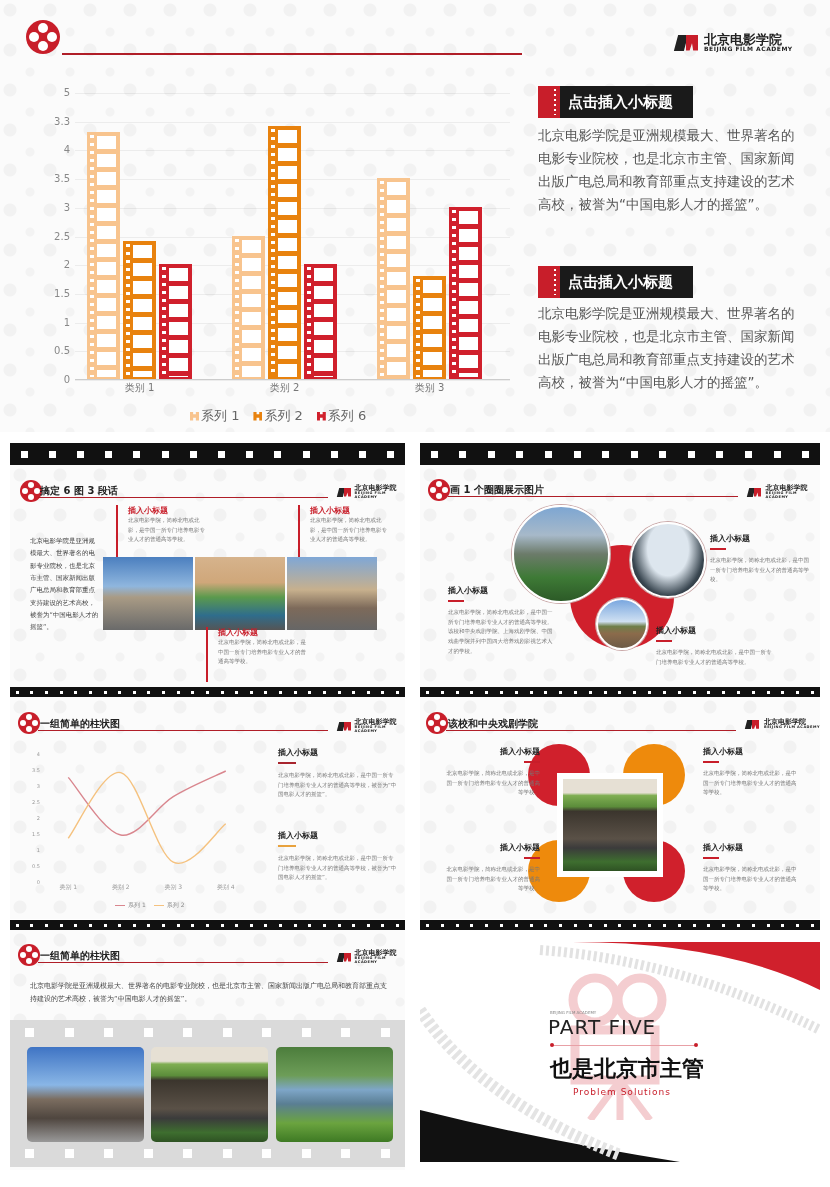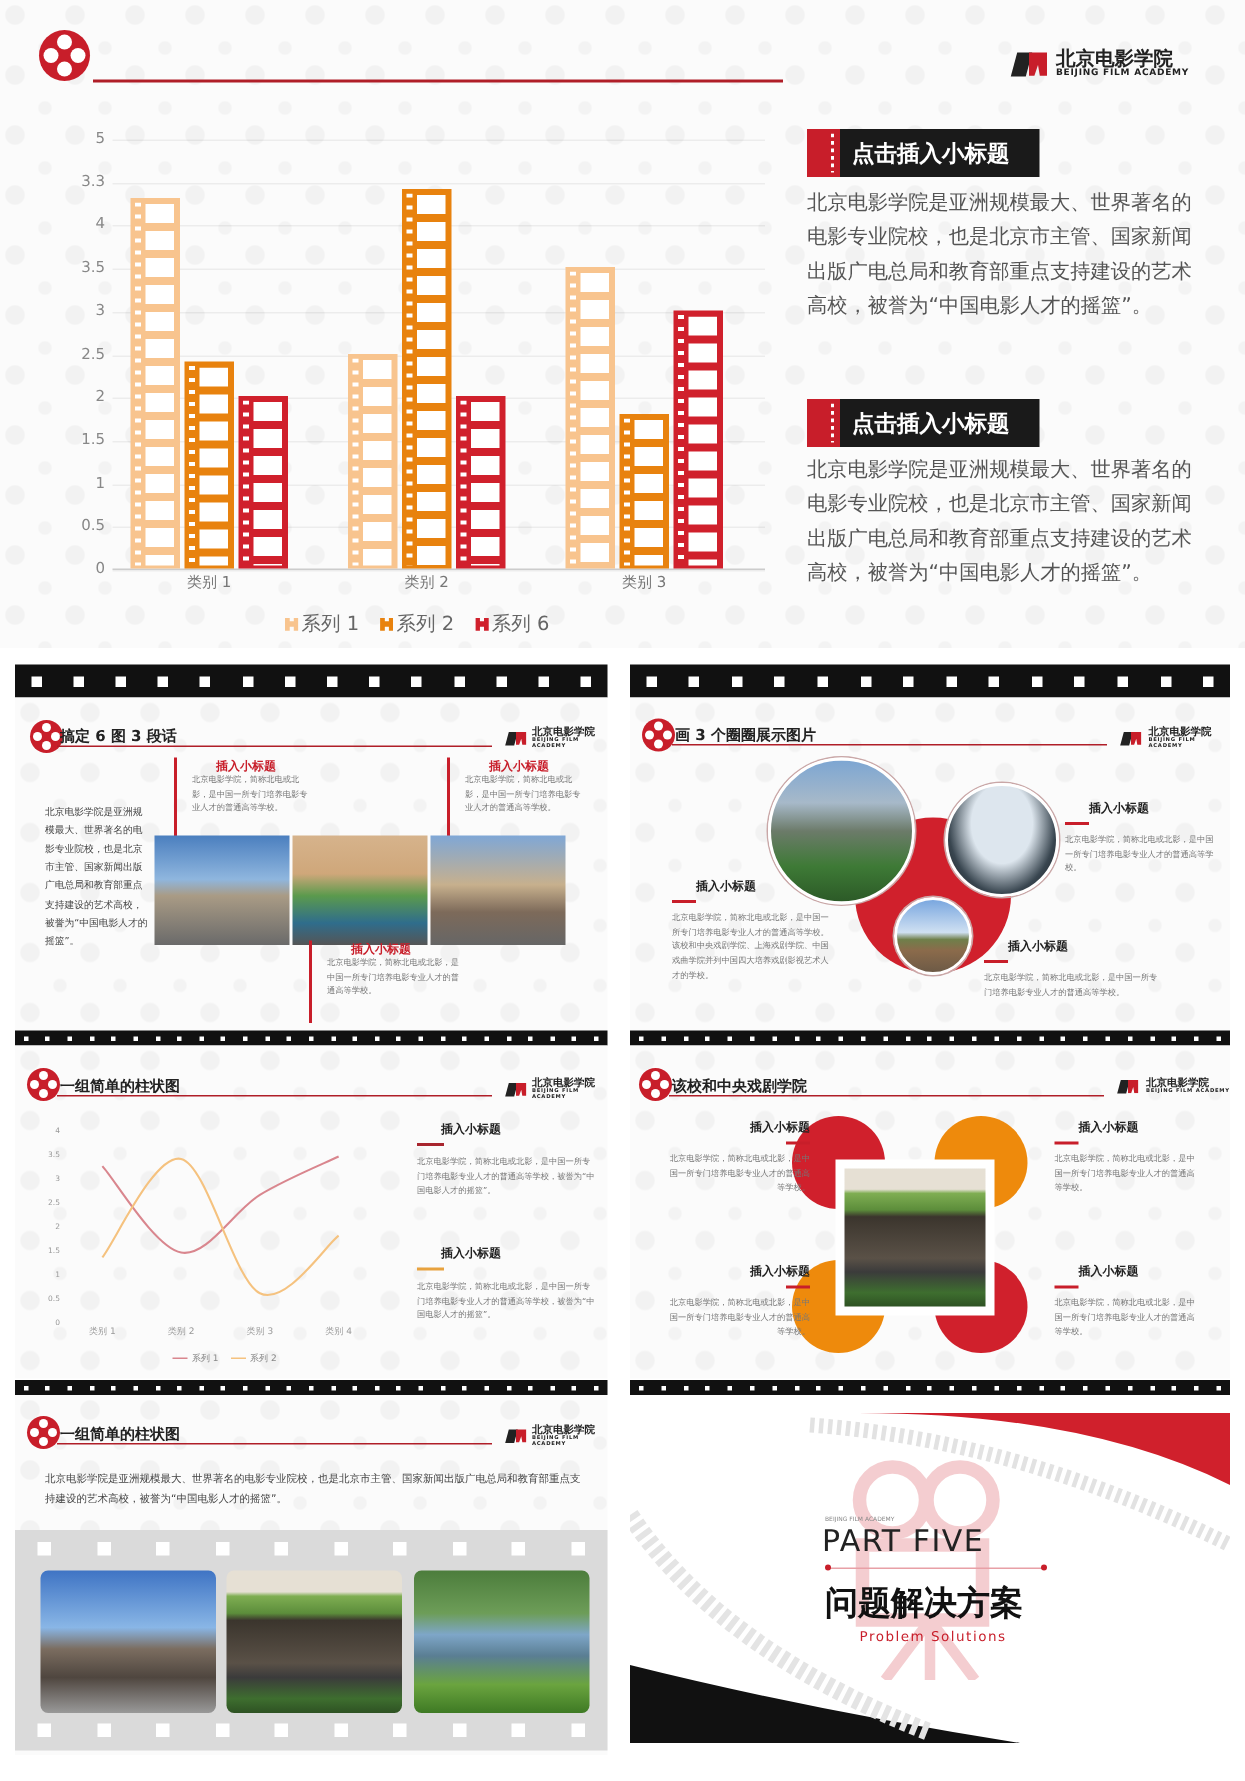--- a/index.html
+++ b/index.html
@@ -28,21 +28,21 @@
   .logo.small .cn{font-size:7px;}
   .logo.small .en{font-size:3.5px;}
   
   .strip{position:absolute;background:#111;display:flex;align-items:center;justify-content:space-around;overflow:hidden;}
   .strip span{display:block;background:#fff;}
   
   .subhead{position:absolute;height:32px;background:#1a1a1a;color:#fff;font-weight:bold;font-size:15px;display:flex;align-items:center;padding-left:30px;}
   .subhead:before{content:"";position:absolute;left:0;top:0;width:22px;height:32px;background:#c81e2a;}
   .subhead:after{content:"";position:absolute;left:16px;top:3px;width:2px;height:26px;background-image:linear-gradient(#fff 50%,transparent 50%);background-size:2px 5px;}
   .body-text{position:absolute;color:#555;}
-  .small-title{font-size:8px;font-weight:bold;color:#222;margin-left:16px;}
+  .small-title{font-size:8px;font-weight:bold;color:#222;}
   .small-red{color:#c81e2a;}
   .small-text{font-size:5.5px;color:#777;line-height:1.75;}
   .photo{position:absolute;overflow:hidden;}
   .sky{background:linear-gradient(#4b7fbf 0%,#8fb6de 40%,#a99b85 55%,#6a6a6a 100%);}
   .sky2{background:linear-gradient(#d6b38c 0%,#cfa77a 35%,#5b9a4d 55%,#2f6d8c 80%,#555 100%);}
   .sky3{background:linear-gradient(#7fa7d6 0%,#c7b08d 45%,#7d6a5a 70%,#666 100%);}
   .stone{background:linear-gradient(#e6e0d4 0%,#e6e0d4 15%,#7fae52 18%,#5c8d3b 30%,#3b352d 35%,#5a5147 65%,#3b3b3b 75%,#3e6e2f 90%,#2e5223 100%);}
   .park{background:linear-gradient(#4c7d3c 0%,#6d9d58 30%,#7ea6c8 45%,#5a7e93 60%,#6ba43f 80%,#3e7a24 100%);}
   .gate{background:linear-gradient(#3f74c4 0%,#89b6e6 40%,#7b6d60 55%,#4f463f 75%,#999 100%);}
   .exhibit{background:radial-gradient(ellipse at 50% 35%,#dde6ee 0 40%,#394650 70%,#111 100%);}
@@ -229,21 +229,21 @@
   </div>
 </section>
 
 <section class="abs pattern" style="left:420px;top:465px;width:400px;height:222px;">
   <div class="reel sm" style="left:8px;top:14px;">
     <i style="left:8px;top:2px"></i>
       <i style="left:2px;top:8px"></i>
       <i style="left:14px;top:8px"></i>
       <i style="left:8px;top:14px"></i>
   </div>
-  <div class="abs" style="left:30px;top:18px;font-size:10px;font-weight:bold;color:#222;">画 3 个圈圈展示图片</div>
+  <div class="abs" style="left:30px;top:18px;font-size:10px;font-weight:bold;color:#222;">画 1 个圈圈展示图片</div>
   <div class="title-line" style="left:28px;top:31px;width:290px;height:1px;"></div>
   <div class="logo small" style="left:328px;top:20px;">
     <div class="mark"></div>
     <div>
         <div class="cn">北京电影学院</div>
         <div class="en">BEIJING FILM ACADEMY</div>
       </div>
   </div>
   <div class="abs" style="left:150px;top:80px;width:104px;height:104px;border-radius:50%;background:#d0202c;"></div>
   <div class="abs exhibit" style="left:92px;top:40px;width:98px;height:98px;border-radius:50%;border:2px solid #fff;box-shadow:0 0 0 1px #c9a7a7;background:linear-gradient(#7da6d2 0%,#a7b9c9 30%,#6c7b6a 50%,#3e7a36 75%,#2c5a27 100%);"></div>
@@ -550,15 +550,15 @@
     <circle cx="35" cy="30" r="22" fill="none" stroke="#e0727a" stroke-width="9"></circle>
     <circle cx="80" cy="30" r="22" fill="none" stroke="#e0727a" stroke-width="9"></circle>
     <rect x="15" y="60" width="80" height="50" fill="none" stroke="#e0727a" stroke-width="9"></rect>
     <path d="M60 110 L30 150 M60 110 L90 150 M60 110 L60 150" stroke="#e0727a" stroke-width="7"></path>
   </svg>
   <div class="abs" style="left:130px;top:80px;font-size:4px;color:#888;">BEIJING FILM ACADEMY</div>
   <div class="abs" style="left:128px;top:85px;font-size:20px;color:#222;letter-spacing:1px;">PART FIVE</div>
   <div class="abs" style="left:132px;top:115px;width:144px;height:1px;background:#e8a0a6;"></div>
   <div class="abs" style="left:130px;top:113px;width:4px;height:4px;border-radius:50%;background:#c81e2a;"></div>
   <div class="abs" style="left:274px;top:113px;width:4px;height:4px;border-radius:50%;background:#c81e2a;"></div>
-  <div class="abs" style="left:130px;top:124px;font-size:22px;font-weight:bold;color:#111;">问题解决方案</div>
+  <div class="abs" style="left:130px;top:124px;font-size:22px;font-weight:bold;color:#111;">也是北京市主管</div>
   <div class="abs" style="left:153px;top:157px;font-size:9px;color:#c81e2a;letter-spacing:1px;">Problem Solutions</div>
 </section>
 
 </body></html>

